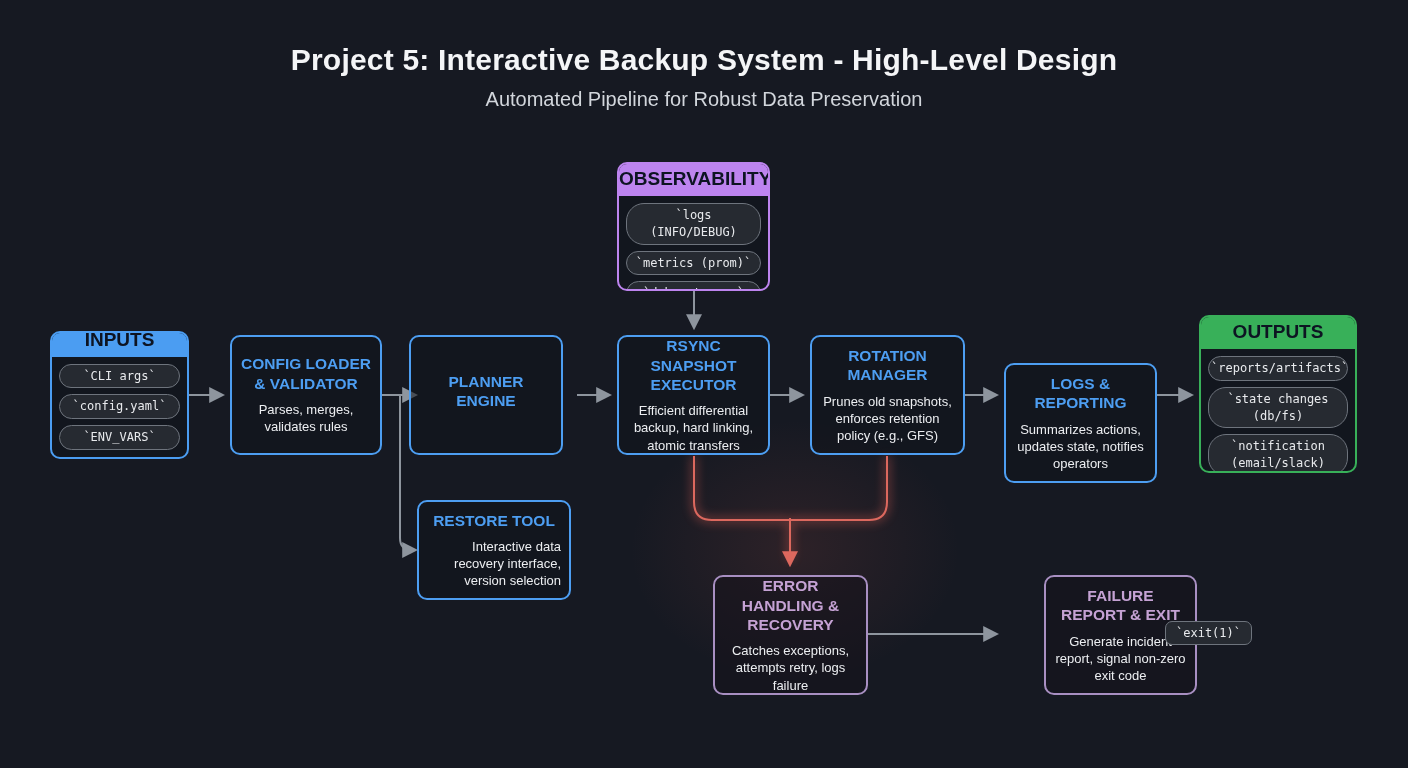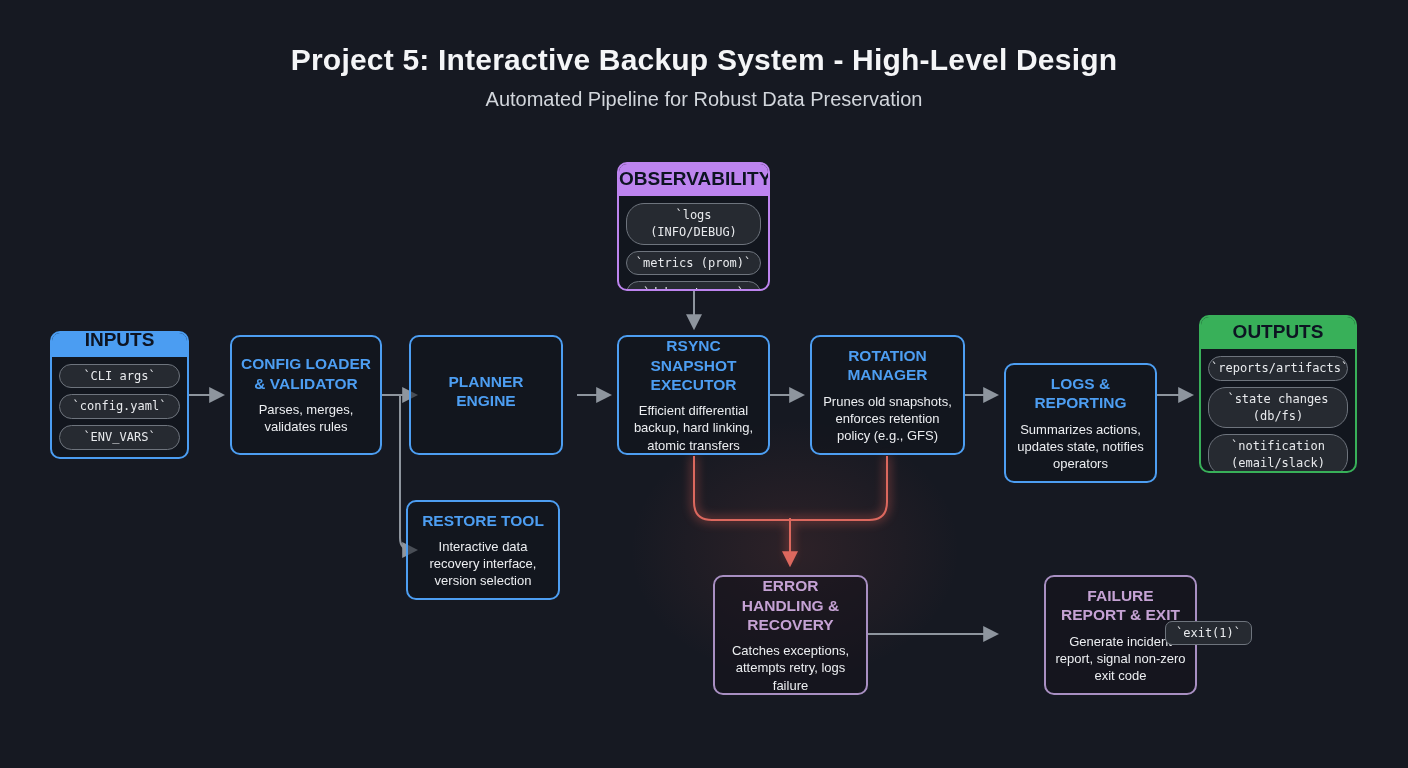--- a/index.html
+++ b/index.html
@@ -156,21 +156,21 @@
 
   <div class="group green" style="left:1199px; top:315px; width:158px; height:158px;">
     <div class="ghead">OUTPUTS</div>
     <div class="gbody">
       <div class="pill">`reports/artifacts`</div>
       <div class="pill">`state changes (db/fs)</div>
       <div class="pill">`notification (email/slack)</div>
     </div>
   </div>
 
-  <div class="node" style="left:406px; top:500px; width:154px; height:100px;">
+  <div class="node" style="left:417px; top:500px; width:154px; height:100px;text-align:right;">
     <div class="ntitle">RESTORE TOOL</div>
     <div class="ndesc">Interactive data recovery interface, version selection</div>
   </div>
 
   <div class="node mauve" style="left:713px; top:575px; width:155px; height:120px;">
     <div class="ntitle">ERROR HANDLING &amp; RECOVERY</div>
     <div class="ndesc">Catches exceptions, attempts retry, logs failure</div>
   </div>
 
   <div class="node mauve" style="left:1044px; top:575px; width:153px; height:120px;">

